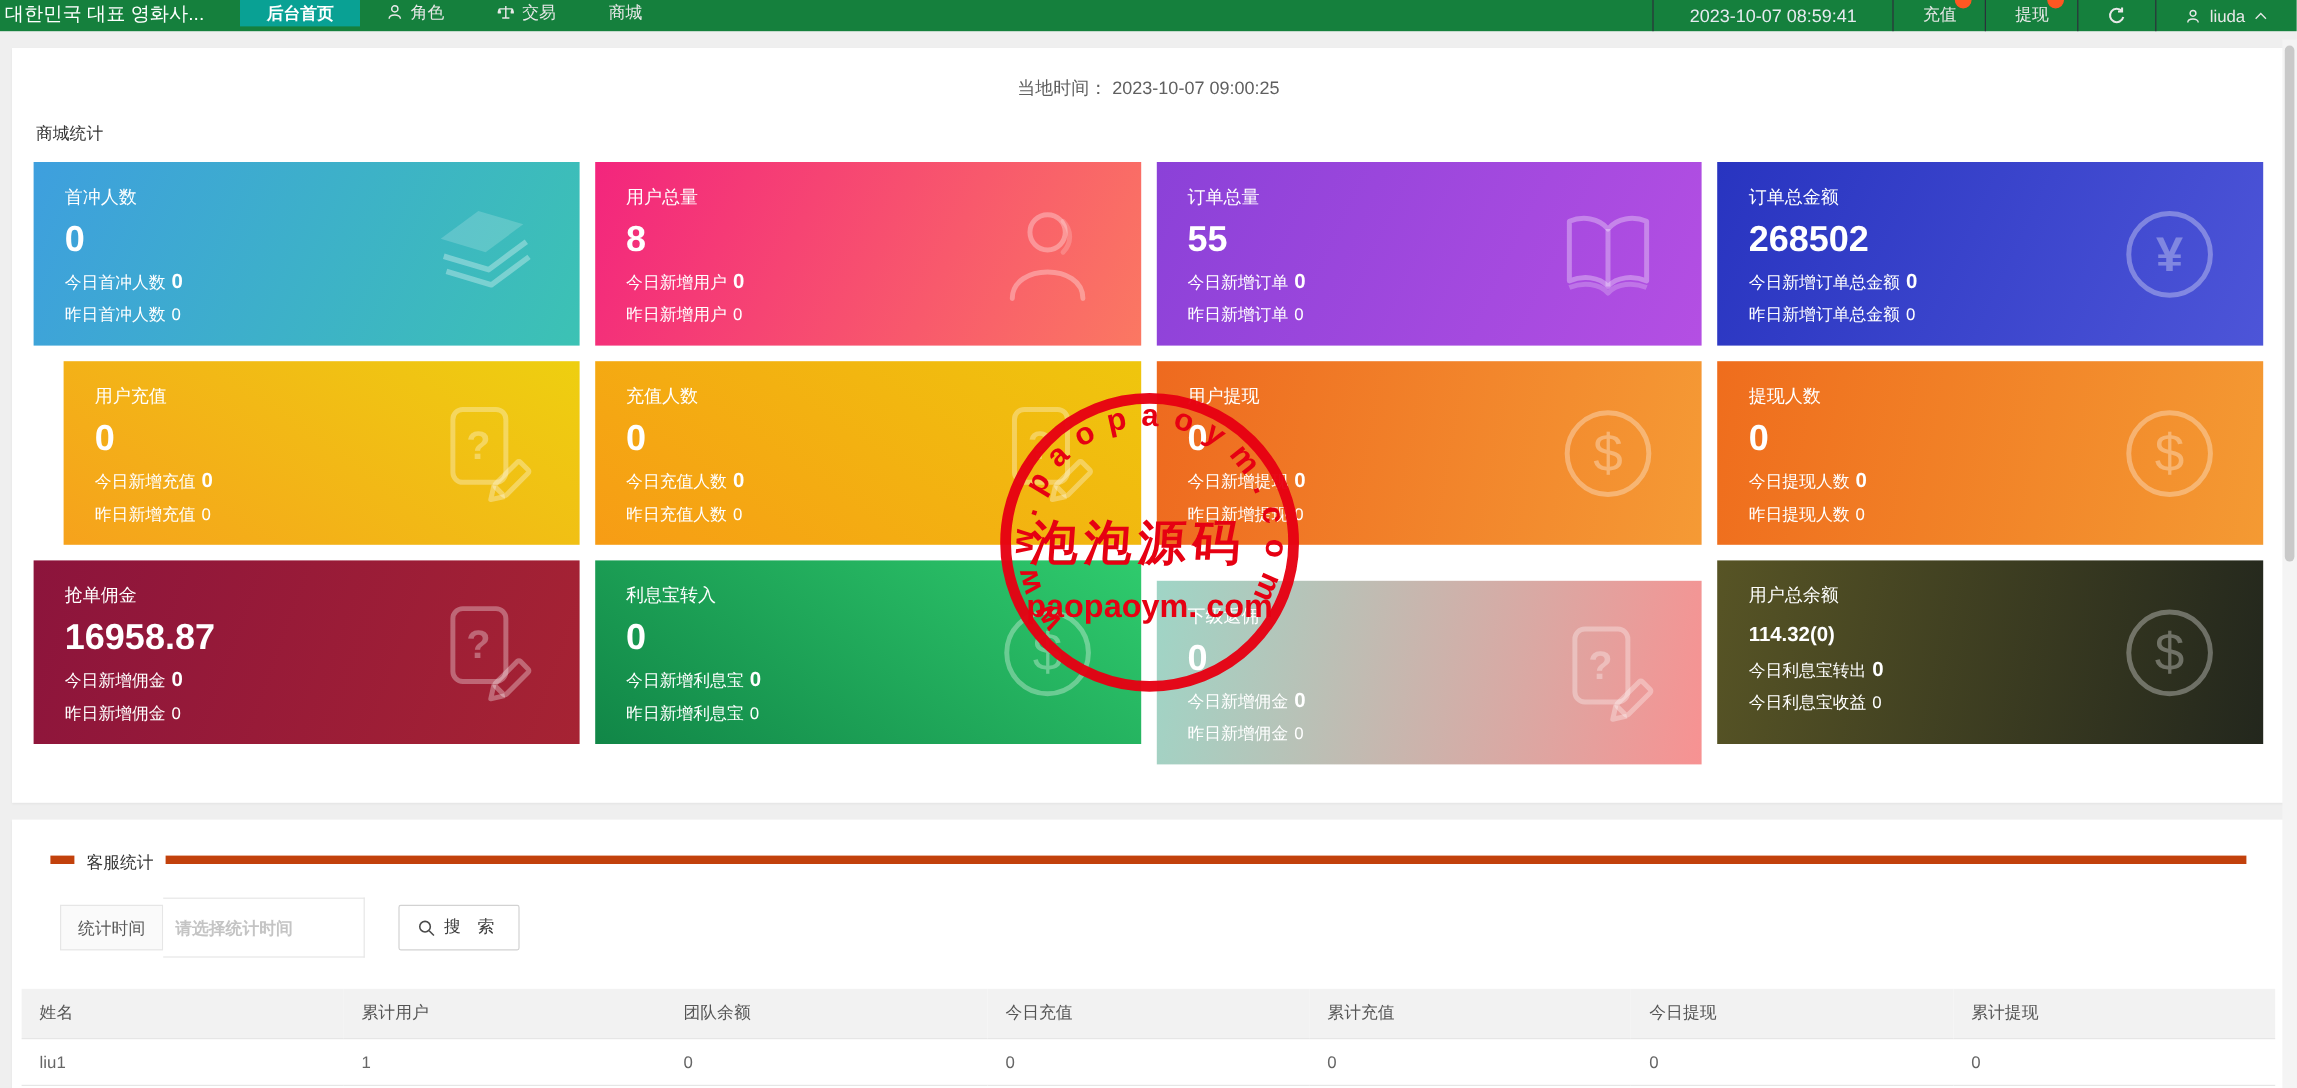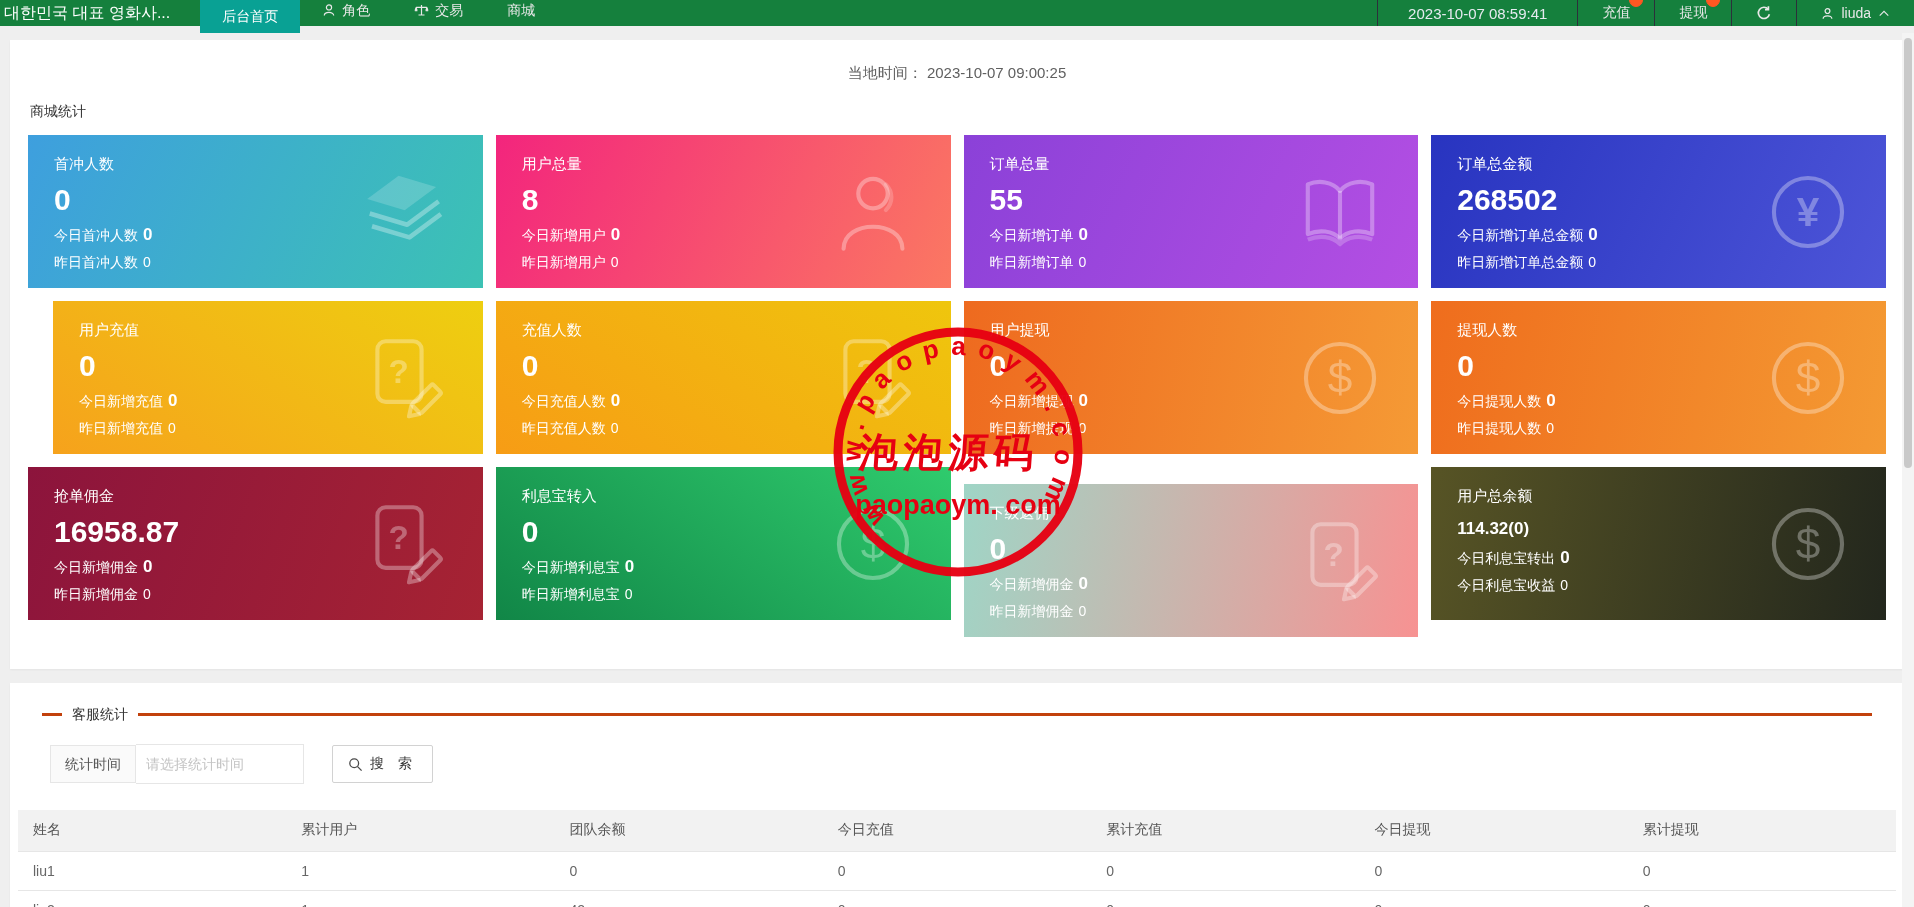--- a/index.html
+++ b/index.html
@@ -7,21 +7,21 @@
     font-family:"Liberation Sans","DejaVu Sans",sans-serif; }
 
   
   .navbar { position:relative; height:26px; background:#15803d; display:flex;
     align-items:flex-start; z-index:60; color:#e8e8e8; }
   .site-title { height:26px; line-height:26px; padding:0 16px 0 10px; margin-left:-6px;
     font-size:16px; color:#fff; white-space:nowrap; }
   .nav-tabs { display:flex; margin-left:14px; }
   .nav-tab { height:20px; line-height:26px; padding:0 22px; font-size:14px; cursor:pointer;
     display:flex; align-items:center; gap:6px; white-space:nowrap; }
-  .nav-tab.active { height:33px; line-height:33px; background:#09a194; color:#fff; }
+  .nav-tab.active { height:22px; line-height:33px; background:#09a194; color:#fff;font-weight:bold; }
   .nav-tab svg { stroke:#e8e8e8; fill:none; stroke-width:1.2; }
   .nav-right { margin-left:auto; display:flex; align-items:stretch; height:26px; }
   .nav-sec { display:flex; align-items:center; padding:0 24px; border-left:1px solid #2c303b;
     position:relative; font-size:14px; white-space:nowrap; }
   .nav-date { font-size:15px; color:#e6eaf0; padding:0 30px; }
   .badge-dot { position:absolute; top:-7px; right:11px; width:14px; height:14px;
     border-radius:50%; background:#ff5722; border:1px solid #ff5722; }
   .nav-sec svg { stroke:#e8e8e8; fill:none; stroke-width:1.3; }
   .user-sec { gap:7px; }
 
@@ -42,28 +42,28 @@
   .c-icon { position:absolute; right:32px; top:50%; transform:translateY(-50%);
     width:92px; height:92px; color:rgba(255,255,255,.32); }
   .c-icon * { vector-effect:non-scaling-stroke; }
 
   
   .stamp { position:absolute; left:823px; top:317px; width:270px; height:270px;
     z-index:45; pointer-events:none; }
 
   
   .panel-2 { padding:16px 8px 0 8px; height:330px; }
-  .fieldset { border-top:3px solid #c2410c; margin:14px 24px 0 24px; position:relative;text-align:right; }
+  .fieldset { border-top:7px solid #c2410c; margin:14px 24px 0 24px; position:relative;text-align:right; }
   .fieldset-legend { position:absolute; top:-10px; left:20px; background:#fff;
     padding:0 10px; font-size:14px; color:#333; }
   .search-row { display:flex; align-items:center; margin:28px 24px 26px 32px; }
   .addon { height:38px; line-height:36px; border:1px solid #e6e6e6; background:#fafafa;
     padding:0 14px; font-size:14px; color:#575757; }
-  .time-input { height:40px; width:168px; border:1px solid #e6e6e6; border-left:none;
-    padding:0 10px; font-size:14px; color:#333; outline:none; }
+  .time-input { height:50px; width:168px; border:1px solid #e6e6e6; border-left:none;
+    padding:0 10px; font-size:14px; color:#333; outline:none;font-weight:bold; }
   .time-input::placeholder { color:#c4c4c4; }
   .search-btn { margin-left:28px; height:38px; border:1px solid #d2d2d2; background:#fff;
     border-radius:2px; padding:0 15px; font-size:14px; color:#3a3a3a; display:flex;
     align-items:center; gap:7px; cursor:pointer; letter-spacing:5px; }
   .search-btn svg { stroke:#4a4a4a; fill:none; stroke-width:1.3; }
 
   table { width:100%; border-collapse:collapse; table-layout:fixed; font-size:14px; margin-top:8px; }
   th { background:#f2f2f2; height:41px; text-align:left; padding-left:15px; color:#555;
     font-weight:normal; border-bottom:1px solid #e6e6e6; }
   td { height:39px; padding-left:15px; color:#666; border-bottom:1px solid #e6e6e6;

